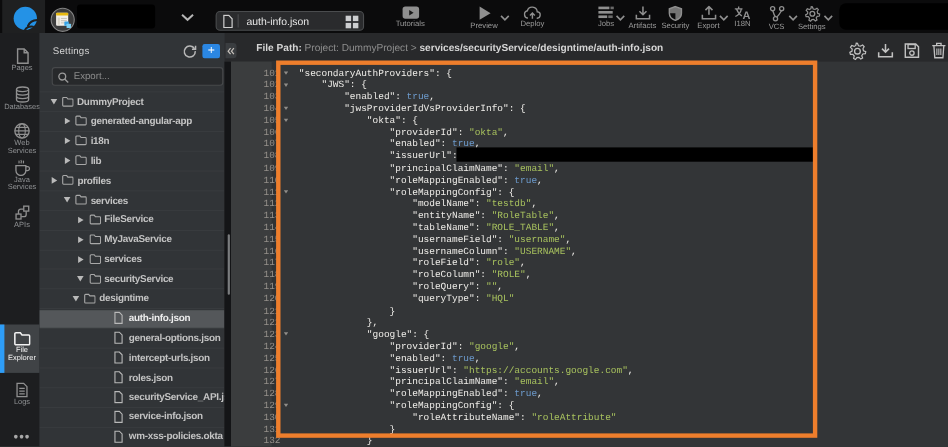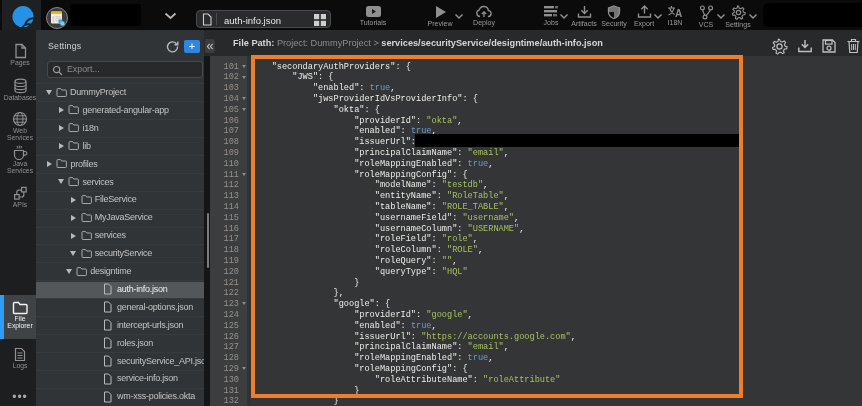--- a/index.html
+++ b/index.html
@@ -40,21 +40,21 @@
   #panel { left:36px; top:30px; width:168px; height:376px; background:#313437; }
   #ptitle { left:48px; top:40.5px; font-size:8.8px; color:#d2d2d2; letter-spacing:0.2px; }
   #plus { left:184px; top:39.5px; width:16px; height:13px; background:#2b87e3; border-radius:2px;
           color:#fff; font-size:11px; line-height:12px; text-align:center; }
   #collapse { left:204.5px; top:39px; width:10px; height:13.5px; background:#3a3d40; border-radius:0 3px 3px 0; }
   #search { left:47px; top:61px; width:156px; height:17px; background:#27292b;
             border:1px solid #47494b; border-radius:3px; color:#8c8c8c; font-size:8.8px;
             line-height:15px; padding-left:19px; }
   .trow { position:absolute; left:0; width:168px; height:16px; font-size:9px; letter-spacing:-0.25px; color:#c3c3c3; }
   .trow .cap { position:absolute; top:5px; }
-  .trow .lbl { position:absolute; top:2.5px; white-space:nowrap; }
+  .trow .lbl { position:absolute; top:2.5px; white-space:nowrap;font-weight:bold; }
   .trow svg { position:absolute; top:2px; }
   #selrow { left:36px; width:168px; height:16px; background:#54575a; position:absolute; }
   .capr { width:0; height:0; border-left:5px solid #b9b9b9; border-top:3.5px solid transparent; border-bottom:3.5px solid transparent; }
   .capd { width:0; height:0; border-top:5px solid #b9b9b9; border-left:3.5px solid transparent; border-right:3.5px solid transparent; }
 
   
   #strip { left:204px; top:56px; width:6px; height:350px; background:#141517; }
   #sthumb { left:206.5px; top:213px; width:2.5px; height:55px; background:#7a7c7e; border-radius:1px; }
   #gutter { left:210px; top:56px; width:41px; height:350px; background:#3b3d3e; }
   #gutshade { left:247px; top:56px; width:4px; height:350px; background:#303234; }
@@ -435,21 +435,21 @@
         <path d="M1.5 1 h4 l2.5 2.5 v7.5 h-6.5 z" fill="none" stroke="#b9b9b9" stroke-width="1"></path>
       </svg>
       <span class="lbl" style="left:81px">wm-xss-policies.okta</span>
     </div>
   </div>
 
 <div class="abs" id="strip"></div>
 <div class="abs" id="sthumb"></div>
 <div class="abs" id="gutter"></div>
 <div class="abs" id="gutshade"></div>
-<div class="abs" style="left:210px;top:56px;width:41px;height:350px;overflow:hidden">
+<div class="abs" style="left:226px;top:56px;width:41px;height:350px;overflow:hidden">
   <div id="gnums">101<br>102<br>103<br>104<br>105<br>106<br>107<br>108<br>109<br>110<br>111<br>112<br>113<br>114<br>115<br>116<br>117<br>118<br>119<br>120<br>121<br>122<br>123<br>124<br>125<br>126<br>127<br>128<br>129<br>130<br>131<br>132</div>
   <div id="gcaps">
       <div class="gcap" style="top:8.8px"></div>
       <div class="gcap" style="top:19.6px"></div>
       <div class="gcap" style="top:41.2px"></div>
       <div class="gcap" style="top:52.0px"></div>
       <div class="gcap" style="top:116.8px"></div>
       <div class="gcap" style="top:246.4px"></div>
       <div class="gcap" style="top:311.2px"></div>
     </div>

